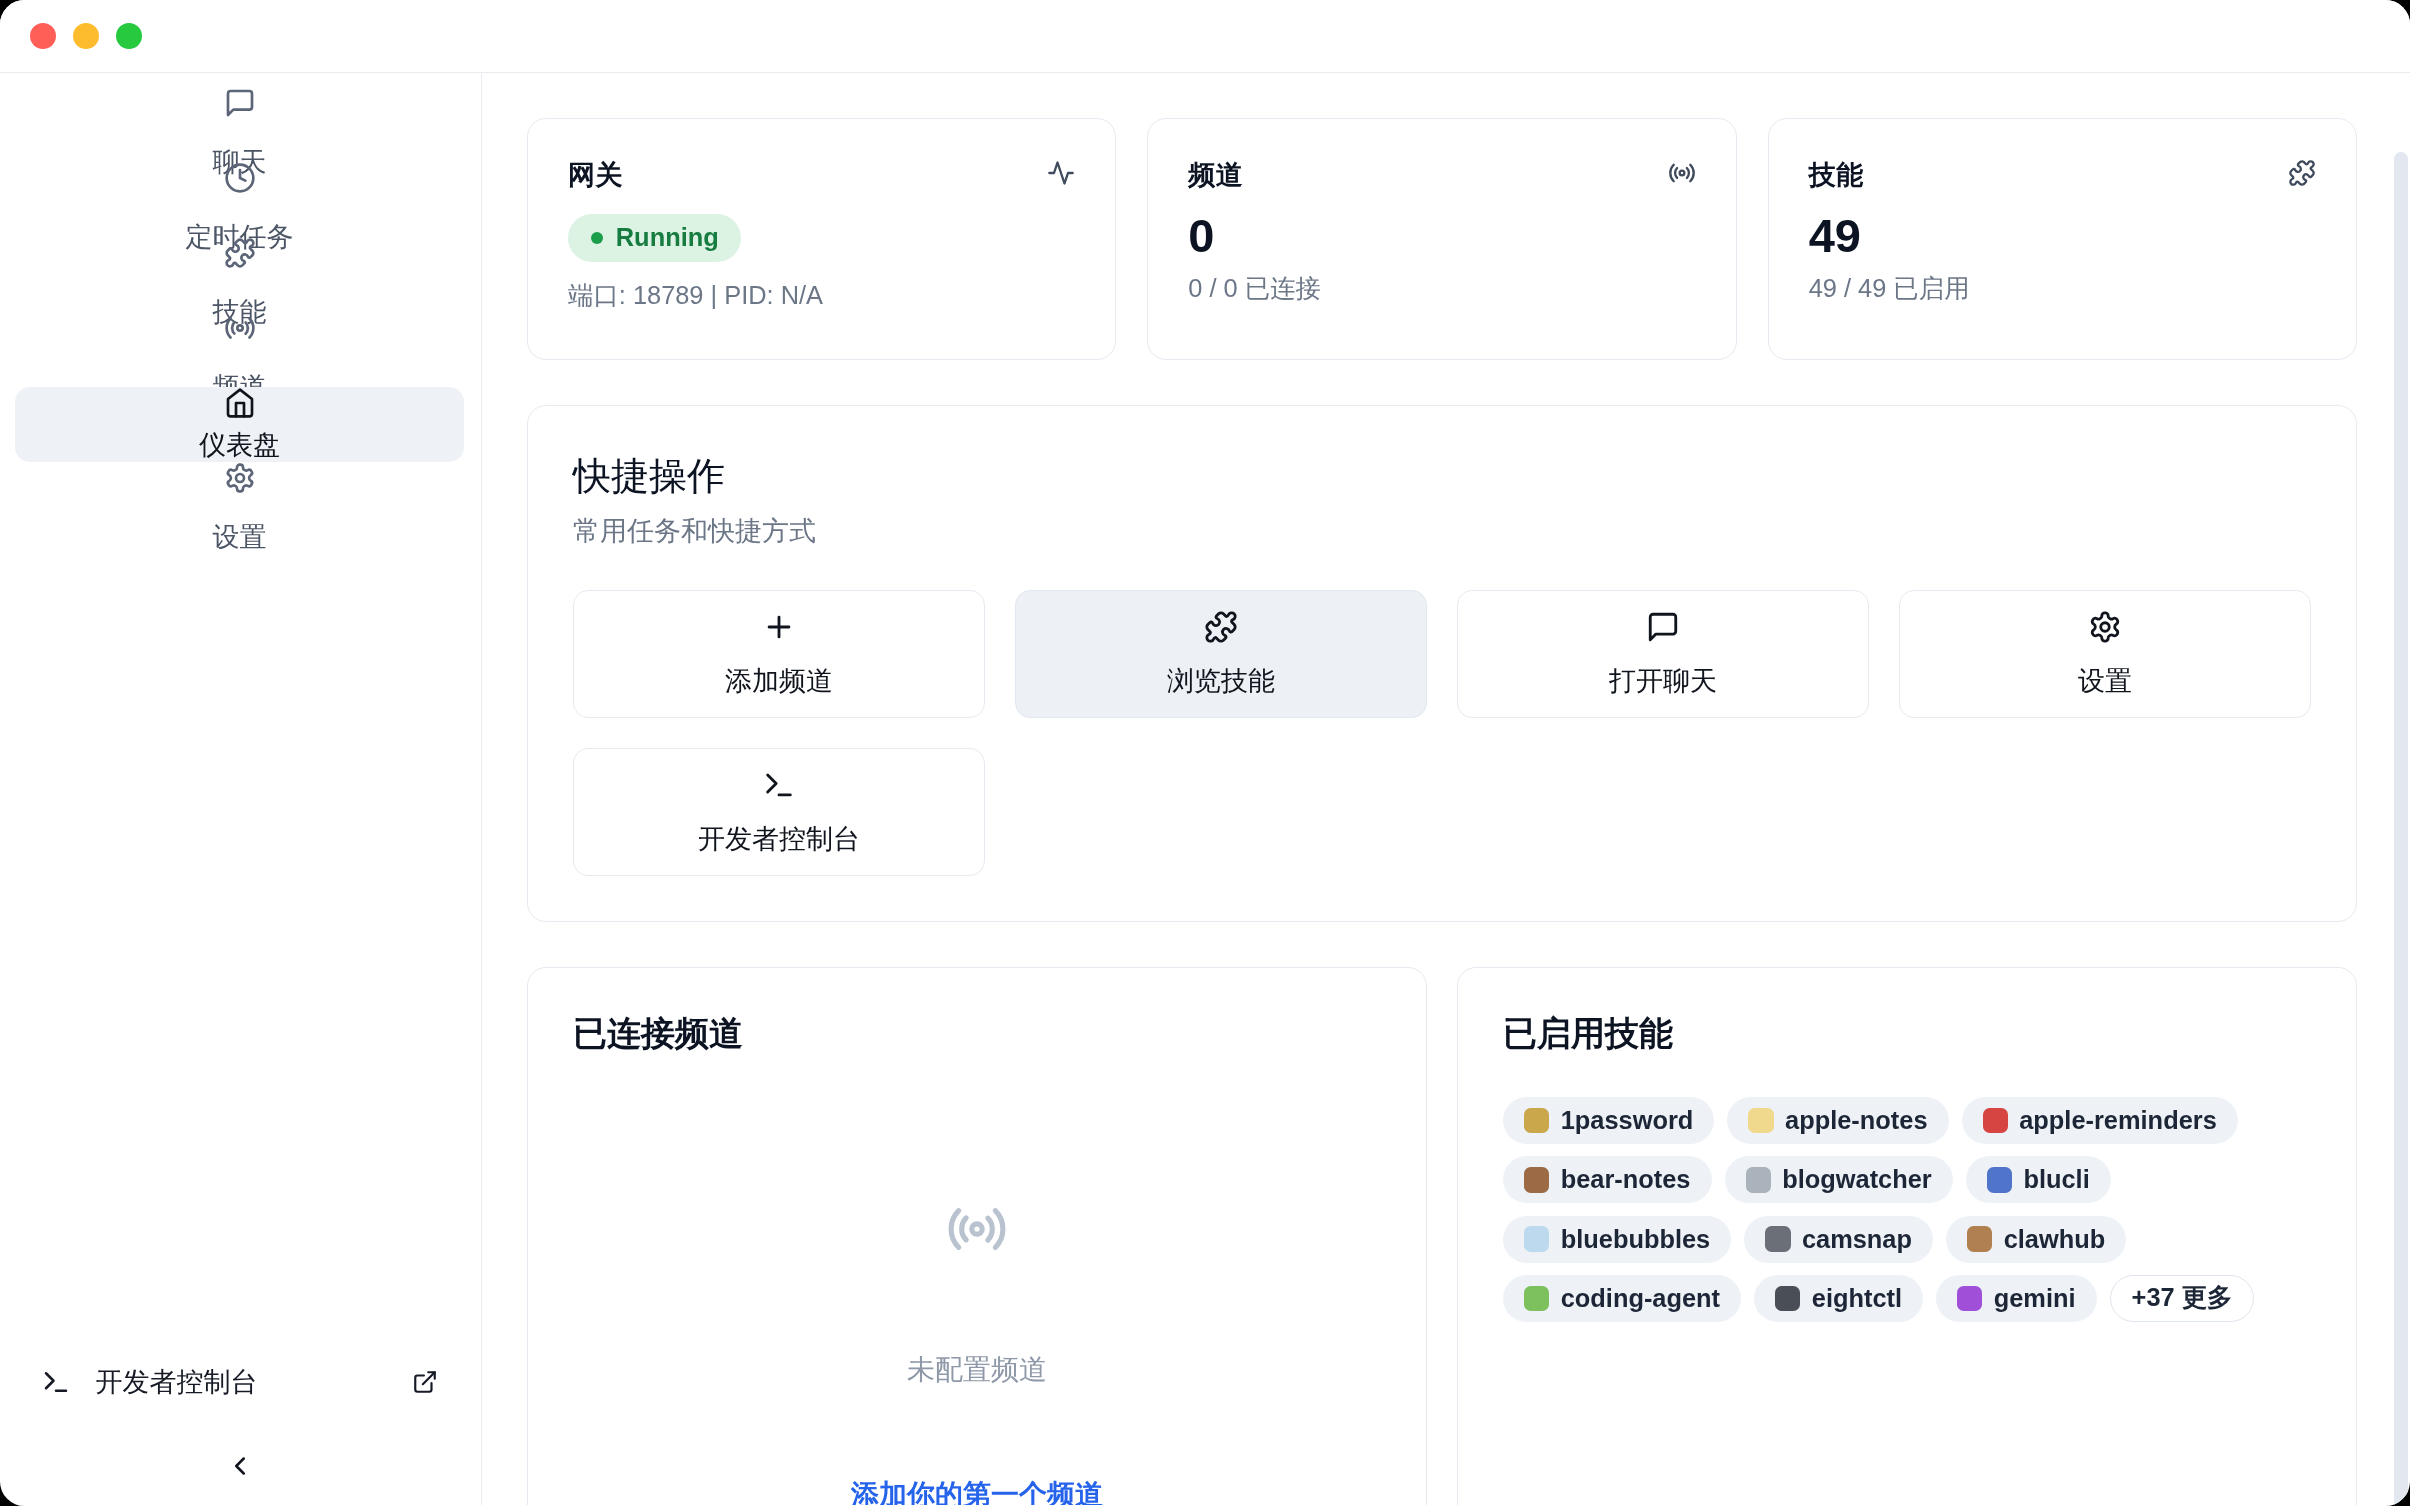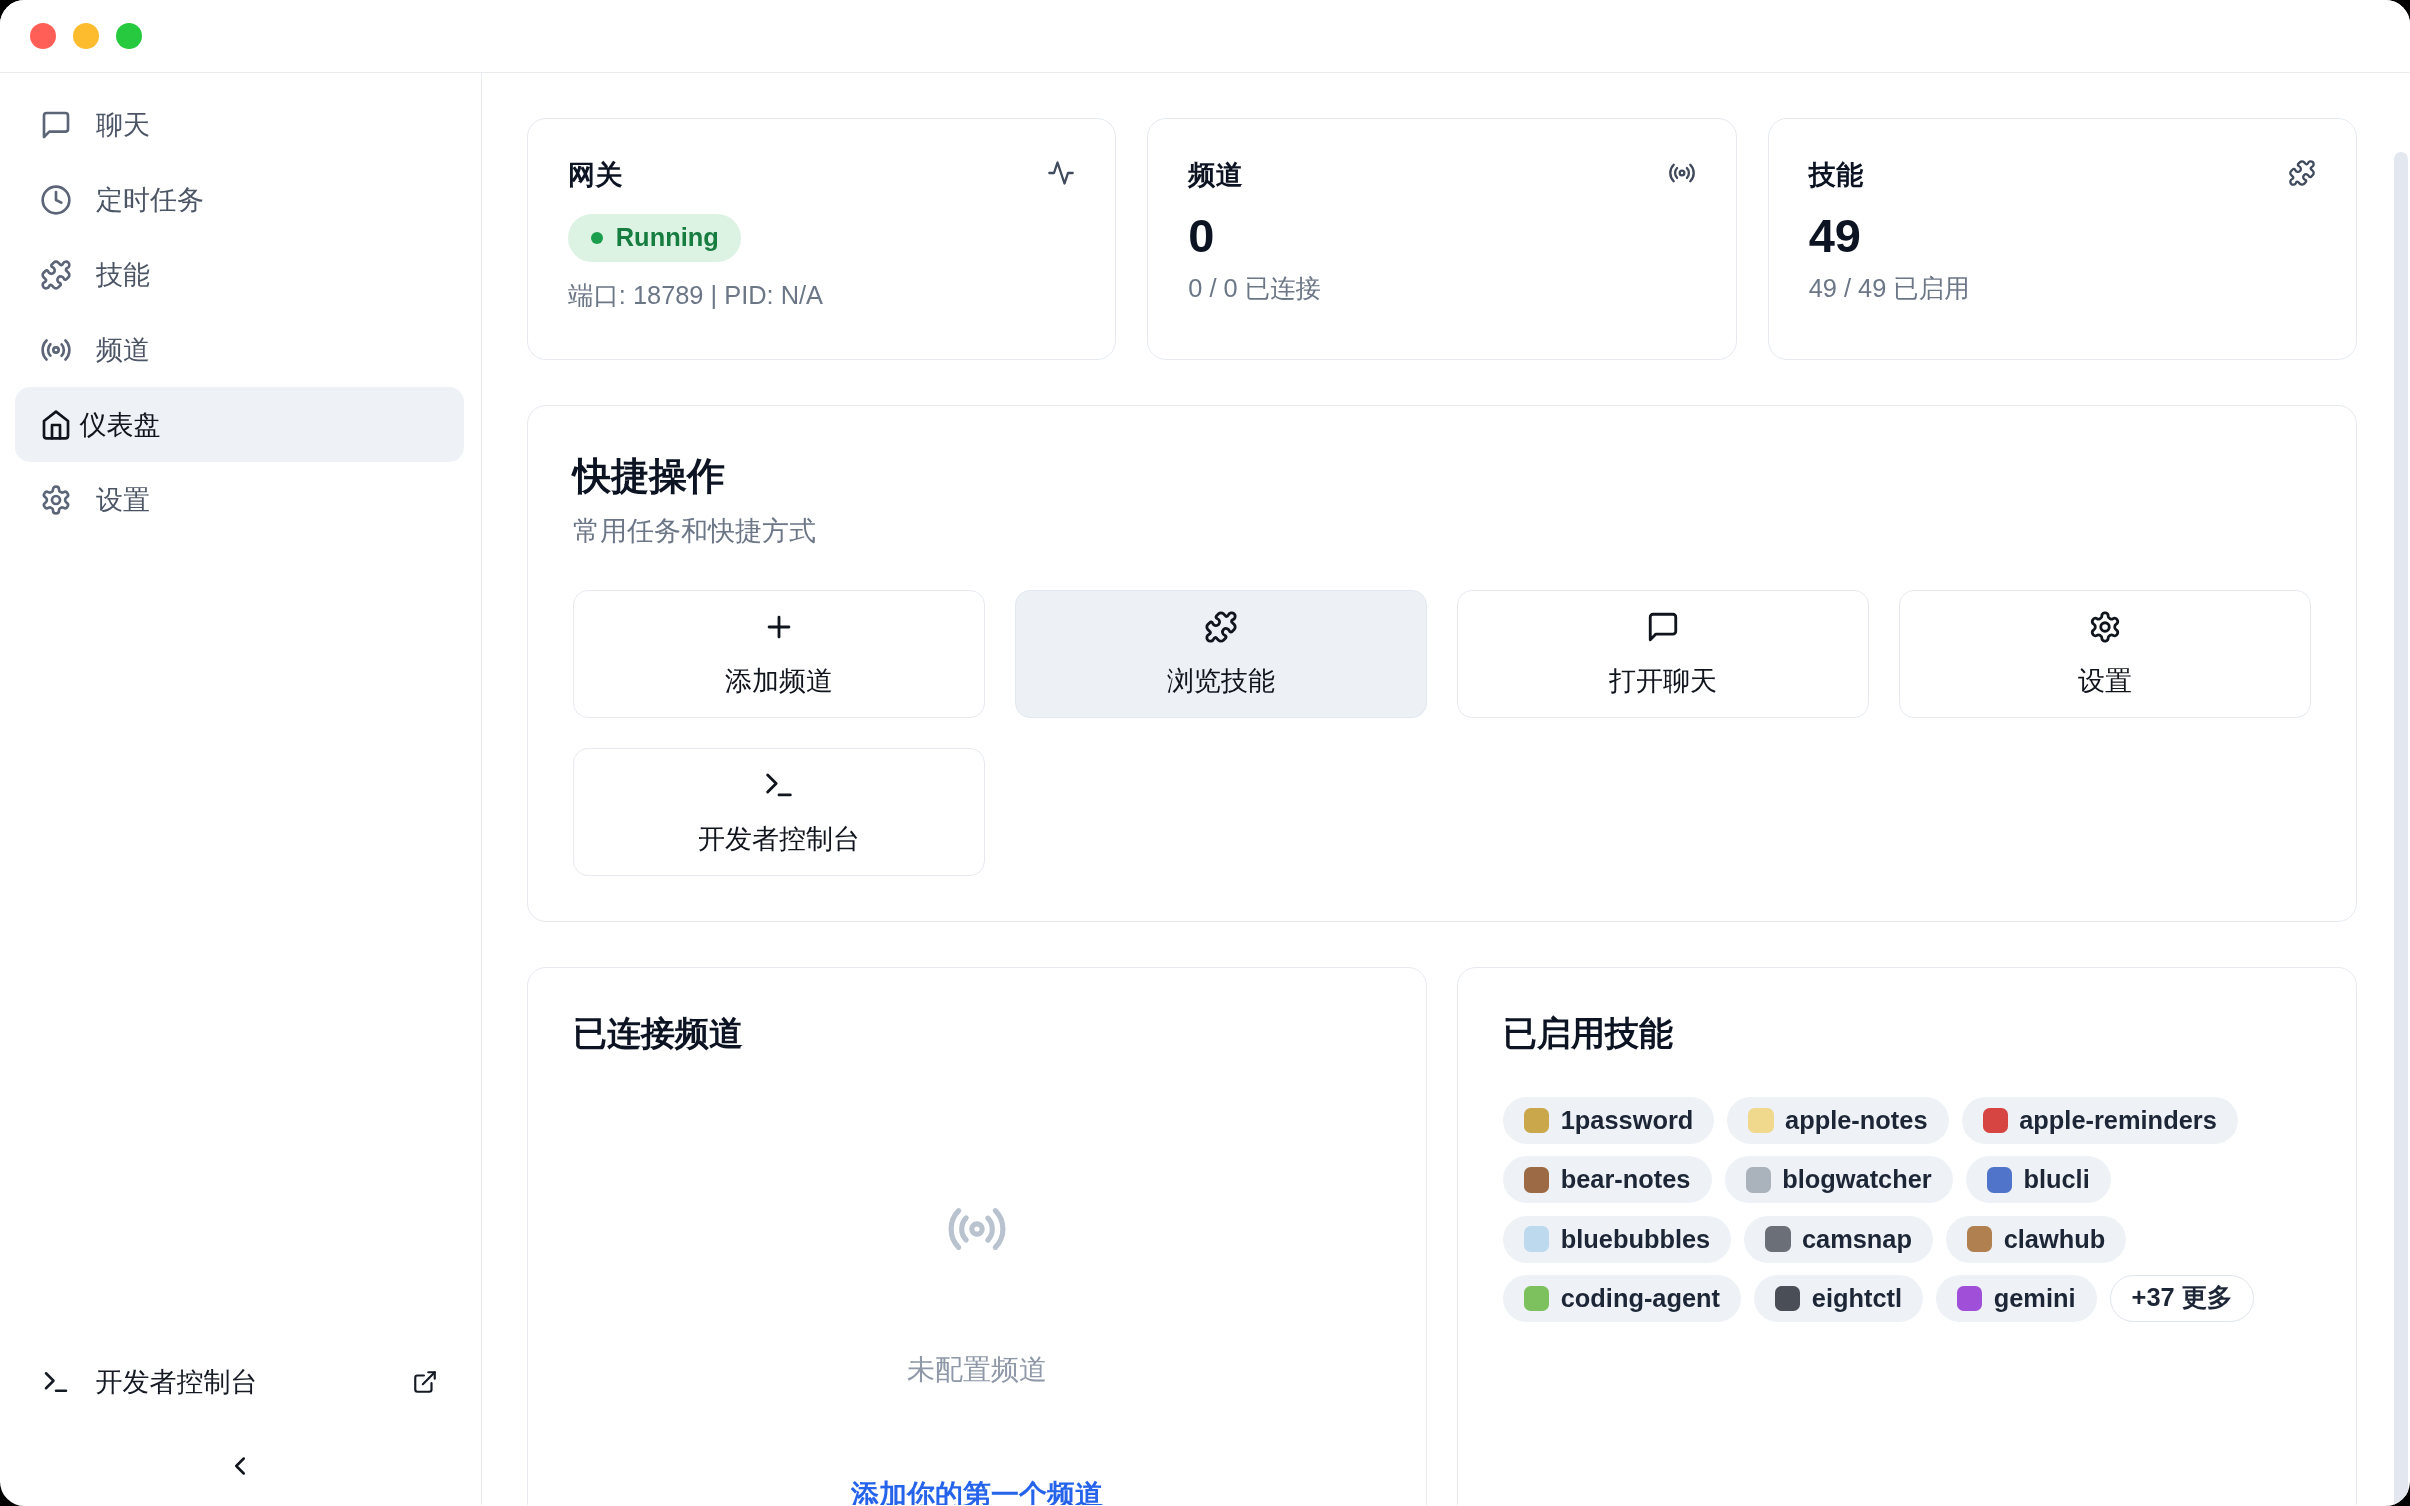--- a/index.html
+++ b/index.html
@@ -13,21 +13,21 @@
   .traffic { display:flex; gap:17px; }
   .tl { width:26px; height:26px; border-radius:50%; display:inline-block; }
   .tl.red{ background:#ff5f57; } .tl.yellow{ background:#fdbc2e; } .tl.green{ background:#27c93f; }
 
   .app-body { display:flex; height:1432px; }
 
   
   .sidebar { width:482px; border-right:0.9px solid #e8ebf0; display:flex; flex-direction:column;
     padding:14px 17px 24.5px 15px; }
   .nav-item { height:75px; display:flex; align-items:center; gap:24.5px; padding:0 24.5px;
-    border-radius:15px; color:#4b5565; font-size:27px; cursor:default; }
+    border-radius:15px; color:#4b5565; font-size:27px; cursor:default;flex-direction:column; }
   .nav-item svg { width:32px; height:32px; flex:0 0 auto; color:#5b6577; }
   .nav-item.active { background:#eef1f6; color:#10141d; font-weight:500;gap:8px; }
   .nav-item.active svg { color:#10141d; }
   .sidebar-spacer { flex:1; }
   .console-row { display:flex; align-items:center; gap:24.5px; padding:0 26px; height:66px;
     color:#151a24; font-size:27px; font-weight:500; }
   .console-row .term-ic { width:30px; height:30px; color:#151a24; }
   .console-row .ext-ic { width:26px; height:26px; margin-left:auto; color:#151a24; }
   .collapse-row { display:flex; justify-content:center; margin-top:36px; }
   .collapse-row svg { width:30px; height:30px; color:#10141d; }
@@ -42,21 +42,21 @@
   .stat-head svg { width:28px; height:28px; color:#3f4a5c; margin-top:1.9px; }
   .stat-value { font-size:47px; font-weight:700; color:#0c1322; margin-top:15px; }
   .stat-sub { font-size:25.4px; color:#6b7687; margin-top:9.4px; }
   .badge { display:inline-flex; align-items:center; gap:13px; background:#dcf3e4; color:#167c3f;
     border-radius:941px; padding:9.4px 22.6px; font-size:25.4px; font-weight:700; margin-top:21px; }
   .badge-dot { width:12.2px; height:12.2px; border-radius:50%; background:#1a9e4b; }
   .gw-sub { font-size:25.4px; color:#6b7687; margin-top:17px; }
 
   
   .qa-card { border:0.9px solid #e6eaf0; border-radius:19px; padding:45px; margin-bottom:45px; }
-  .qa-title { font-size:38px; font-weight:700; color:#0c1322; }
+  .qa-title { font-size:38px; font-weight:400; color:#0c1322; }
   .qa-sub { font-size:27px; color:#6b7687; margin-top:11.3px; }
   .qa-grid { display:grid; grid-template-columns:repeat(4,1fr); gap:30px; margin-top:41px; }
   .qa-btn { height:128px; background:#fff; border:0.9px solid #e6eaf0; border-radius:15px;
     display:flex; flex-direction:column; align-items:center; justify-content:center; gap:19px;
     cursor:pointer; }
   .qa-btn svg { width:34px; height:34px; color:#10141d; }
   .qa-btn .qa-label { font-size:27px; font-weight:500; color:#10141d; }
   .qa-btn.hl { background:#edf1f6; border-color:#e2e8f0; }
 
   

